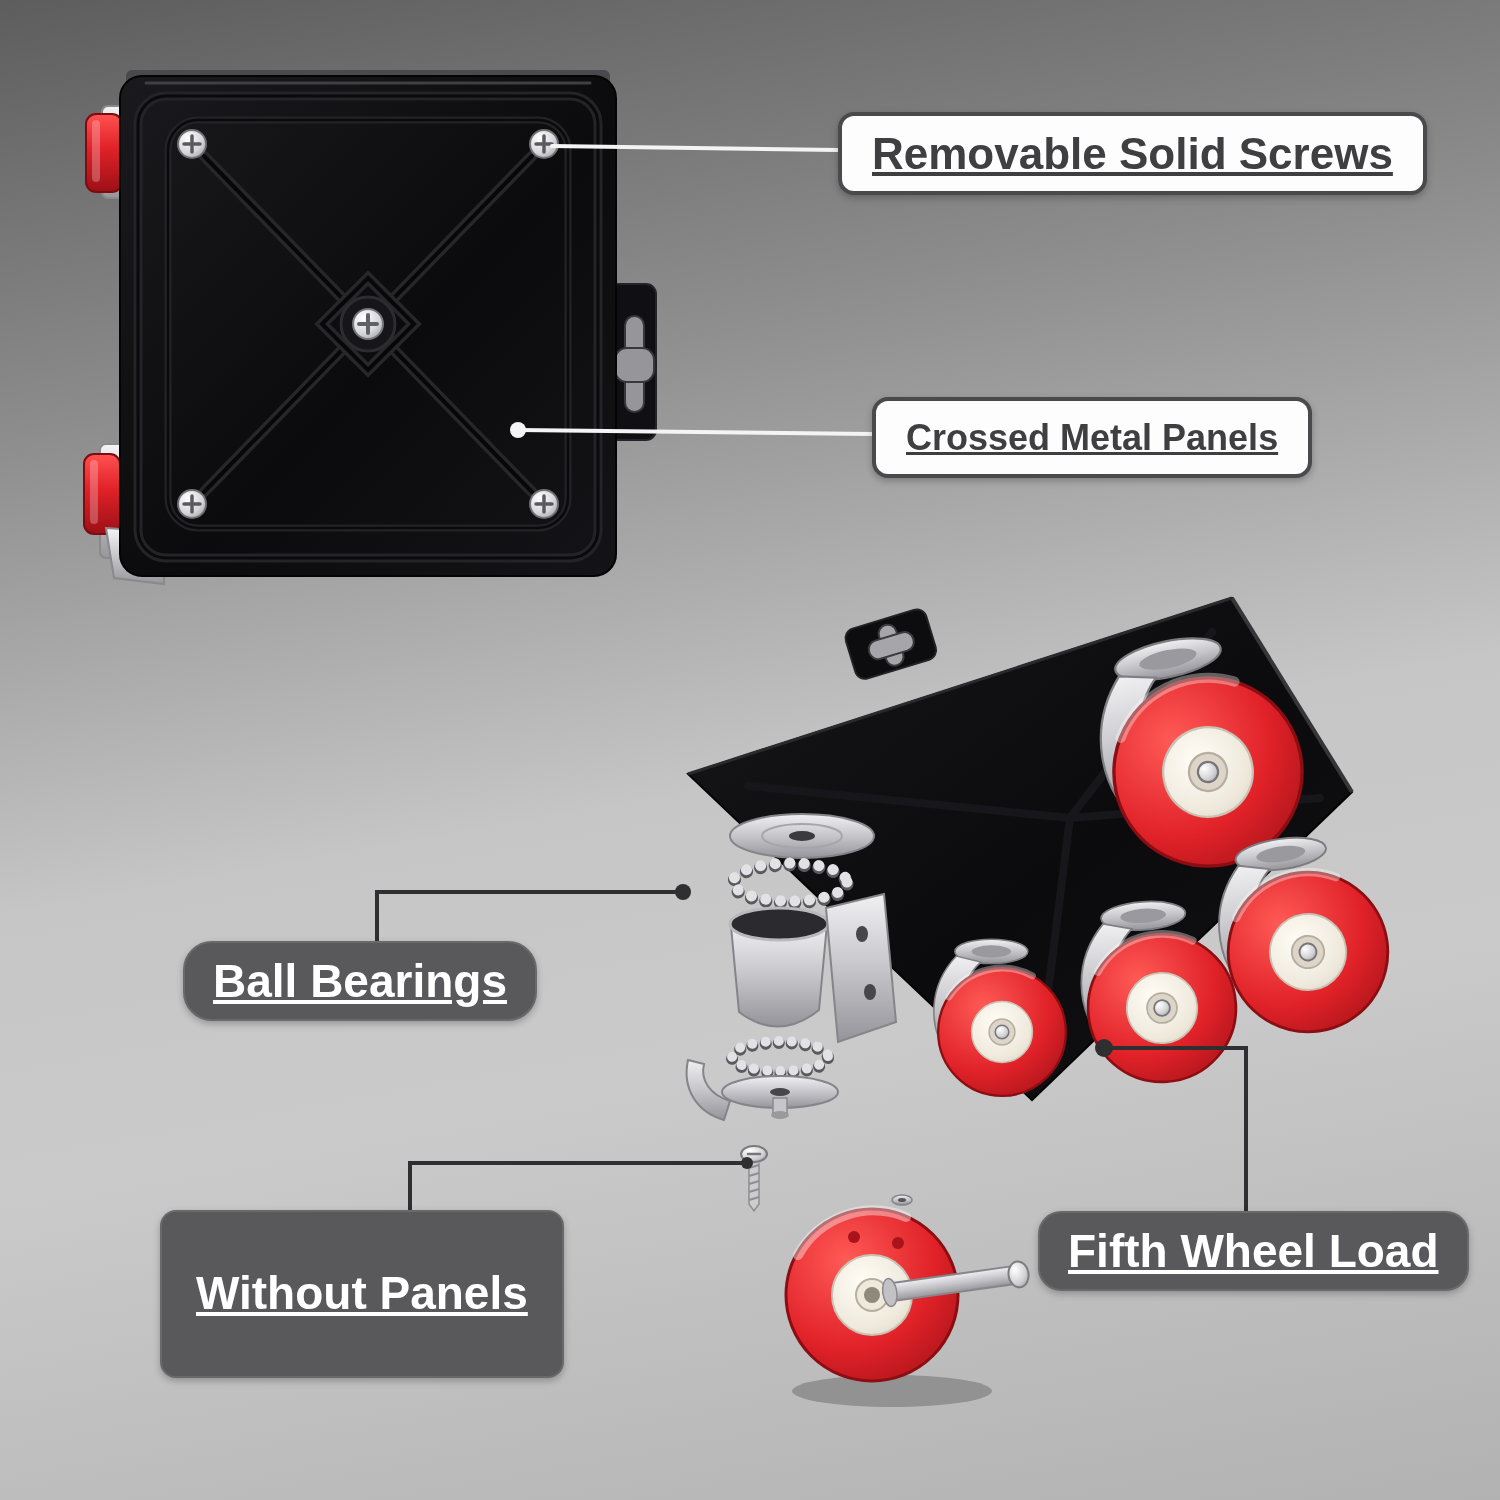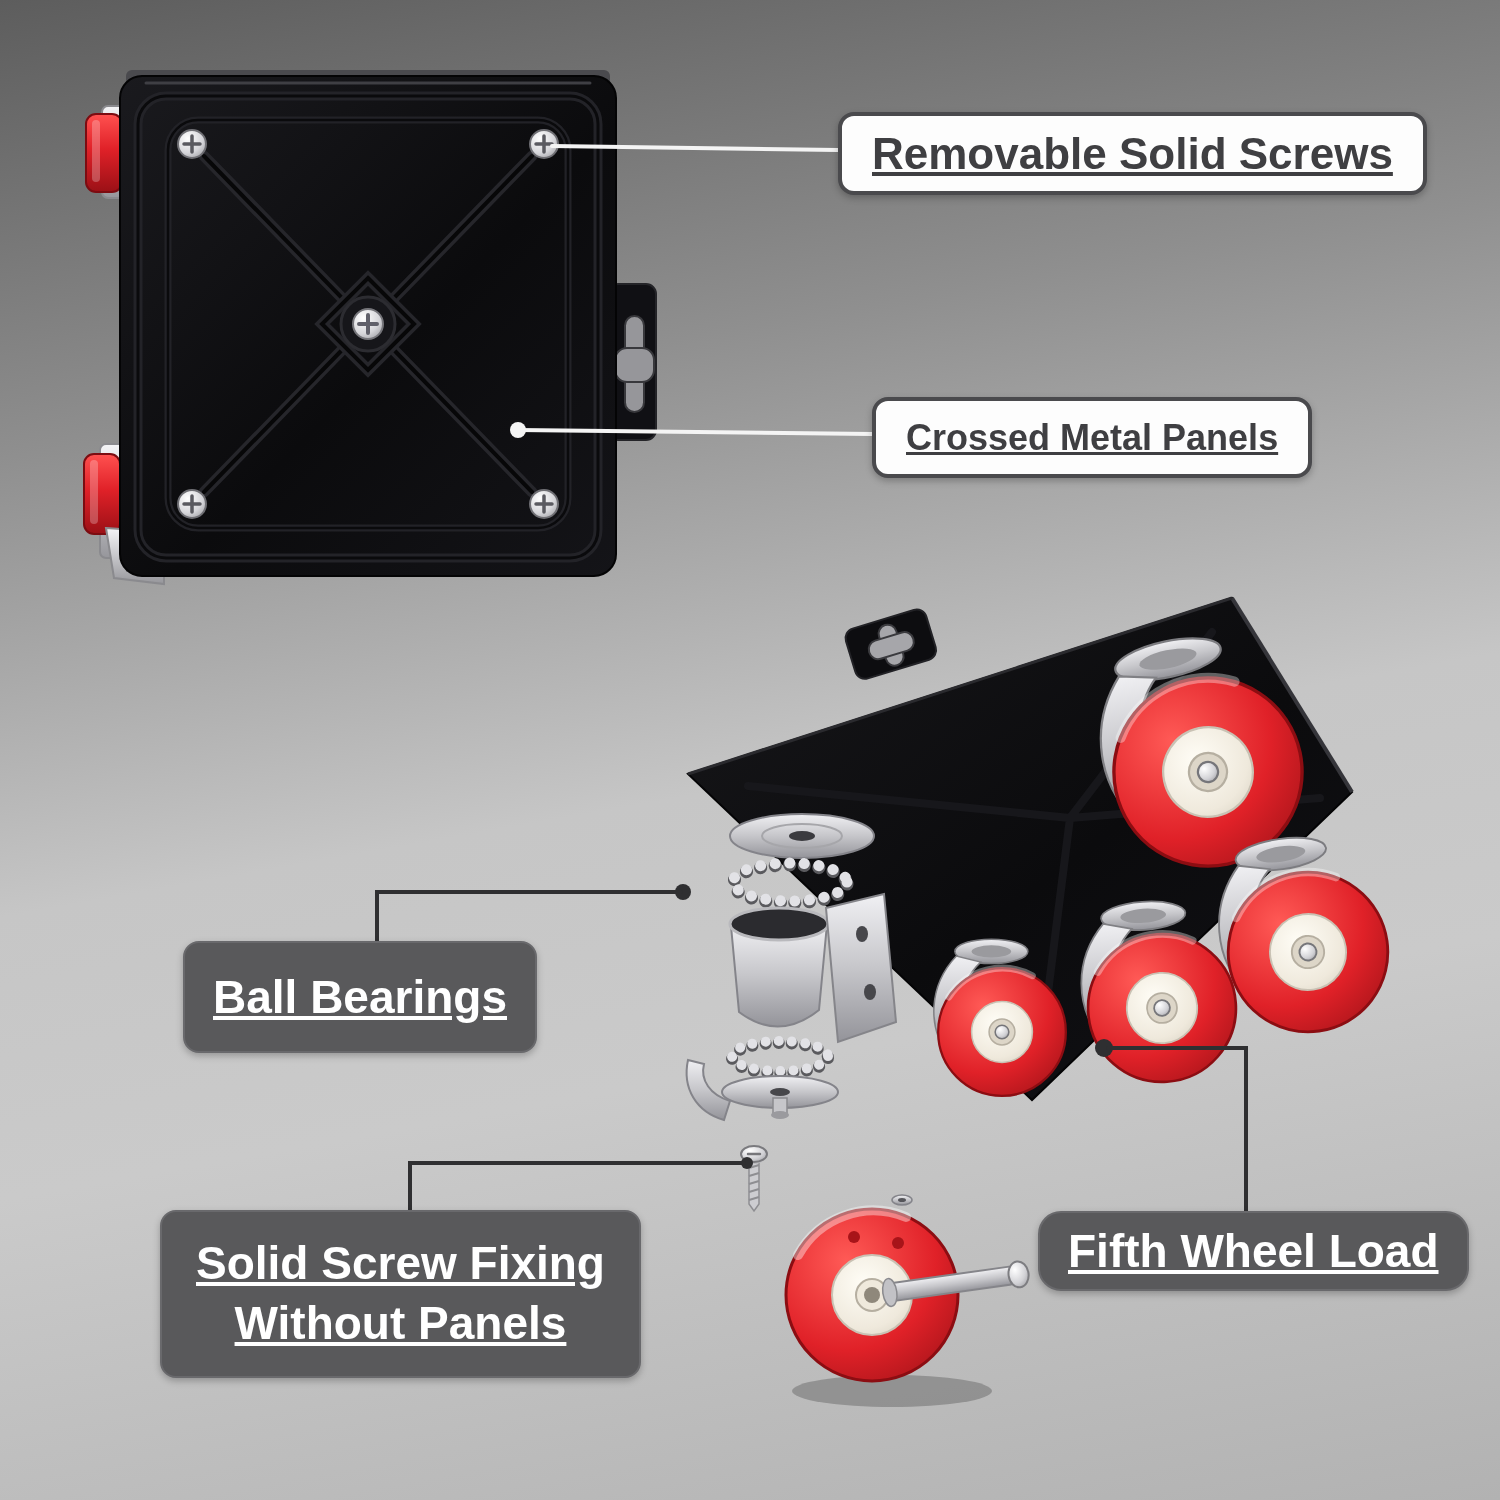--- a/index.html
+++ b/index.html
@@ -28,21 +28,21 @@
     color:var(--pill-text-dark,#3f3f42);
     border:4px solid var(--pill-border,#4a4a4d);
   }
   .pill.dark{
     background:var(--pill-dark-bg,#59595b);
     color:var(--pill-text-light,#ffffff);
     border:2px solid #69696c;
   }
   #co-removable{left:838px;top:112px;height:75px;padding:0 30px;font-size:44px;}
   #co-crossed{left:872px;top:397px;height:73px;padding:0 30px;font-size:36px;}
-  #co-ball{left:183px;top:941px;height:76px;padding:16px 28px;font-size:46px;}
+  #co-ball{left:183px;top:941px;height:76px;padding:0 28px;font-size:46px;border-radius:29px;}
   #co-screwfix{left:160px;top:1210px;height:148px;padding:8px 34px;font-size:46px;
     flex-direction:column;line-height:1.3;}
   #co-fifth{left:1038px;top:1211px;height:76px;padding:0 28px;font-size:46px;border-radius:23px;}
   .gw{stroke:#26262b;stroke-width:11;fill:none;stroke-linecap:round;}
   .gc{stroke:#070708;stroke-width:4;fill:none;stroke-linecap:round;}
   .gw2{stroke:#17171b;stroke-width:8;fill:none;stroke-linecap:round;}
   .conn-l{stroke:var(--connector-light,#f4f4f4);stroke-width:4;fill:none;stroke-linecap:round;}
   .conn-d{stroke:var(--connector-dark,#2f2f31);stroke-width:4;fill:none;stroke-linecap:round;}
   .dot-l{fill:var(--connector-light,#f4f4f4);}
   .dot-d{fill:var(--connector-dark,#2f2f31);}
@@ -278,21 +278,20 @@
 
   <div id="co-crossed" class="pill light">
     <span>Crossed Metal Panels</span>
   </div>
 
   <div id="co-ball" class="pill dark">
     <span>Ball Bearings</span>
   </div>
 
   <div id="co-screwfix" class="pill dark">
-    <span>Solid Screw Fixing</span>
     <span>Without Panels</span>
   </div>
 
   <div id="co-fifth" class="pill dark">
     <span>Fifth Wheel Load</span>
   </div>
 
 </div>
 
 </body></html>

